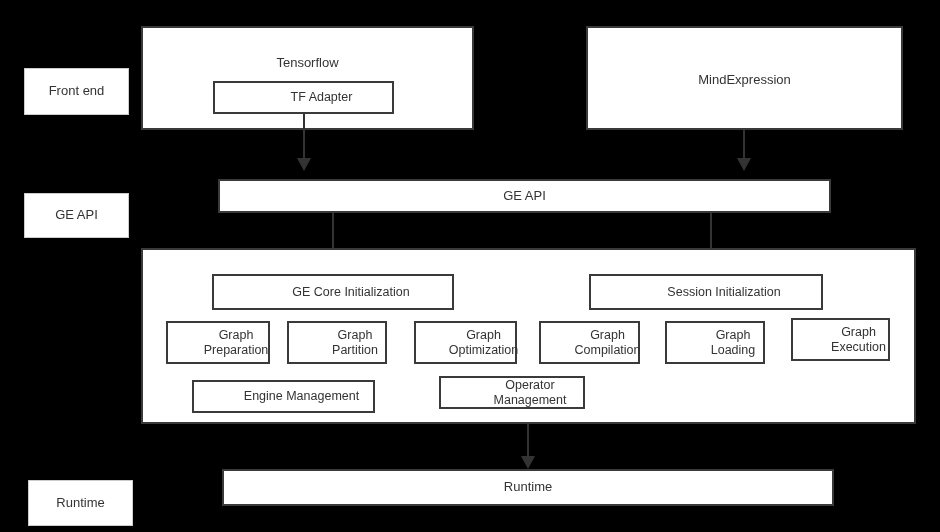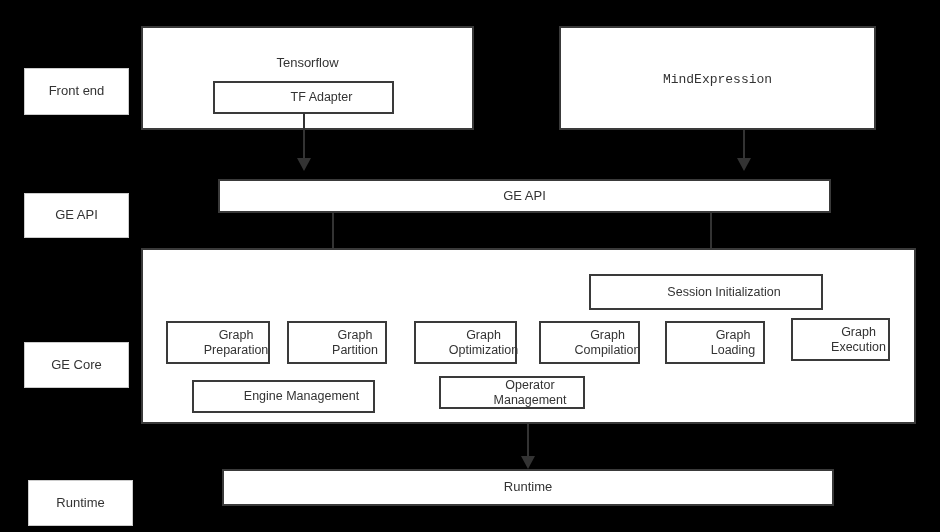--- a/index.html
+++ b/index.html
@@ -75,50 +75,50 @@
 </style>
 </head>
 <body>
 
 <div id="canvas">
 
   <div class="box layer-label" style="left:24px; top:50px; width:105px; height:47px;">Front end</div>
 
   <div class="box layer-label" style="left:24px; top:175px; width:105px; height:45px;">GE API</div>
 
-  <div class="box layer-label" style="left:24px; top:324px; width:105px; height:46px;">GE Core</div>
 
   <div class="box layer-label" style="left:28px; top:462px; width:105px; height:46px;">Runtime</div>
 
   <div class="box panel" style="left:141px; top:26px; width:333px; height:104px;">
     <div class="panel-title" style="top:28px;">Tensorflow</div>
   </div>
 
   <div class="box sub" style="left:213px; top:81px; width:181px; height:33px;">TF Adapter</div>
 
-  <div class="box panel" style="left:559px; top:26px; width:317px; height:104px;font-family:Liberation Mono, monospace;">
+  <div class="box panel" style="left:586px; top:26px; width:317px; height:104px;">
     <div class="panel-title" style="top:45px;">MindExpression</div>
   </div>
 
   <div class="connector v-line" style="left:303px; top:113px; height:49px;"></div>
   <div class="arrow-head" style="left:297px; top:158px;"></div>
 
   <div class="connector v-line" style="left:743px; top:130px; height:33px;"></div>
   <div class="arrow-head" style="left:737px; top:158px;"></div>
 
   <div class="box bar" style="left:218px; top:179px; width:613px; height:34px;">GE API</div>
 
   <div class="connector v-line" style="left:332px; top:213px; height:48px;"></div>
   <div class="arrow-head" style="left:326px; top:258px;"></div>
 
   <div class="connector v-line" style="left:710px; top:213px; height:48px;"></div>
   <div class="arrow-head" style="left:704px; top:258px;"></div>
 
   <div class="box panel" style="left:141px; top:248px; width:775px; height:176px;"></div>
 
+  <div class="box sub" style="left:212px; top:274px; width:242px; height:36px;">GE Core Initialization</div>
 
   <div class="box sub" style="left:589px; top:274px; width:234px; height:36px;">Session Initialization</div>
 
   <div class="box sub" style="left:166px; top:321px; width:104px; height:43px;">Graph
 Preparation</div>
 
   <div class="box sub" style="left:287px; top:321px; width:100px; height:43px;">Graph
 Partition</div>
 
   <div class="box sub" style="left:414px; top:321px; width:103px; height:43px;">Graph

